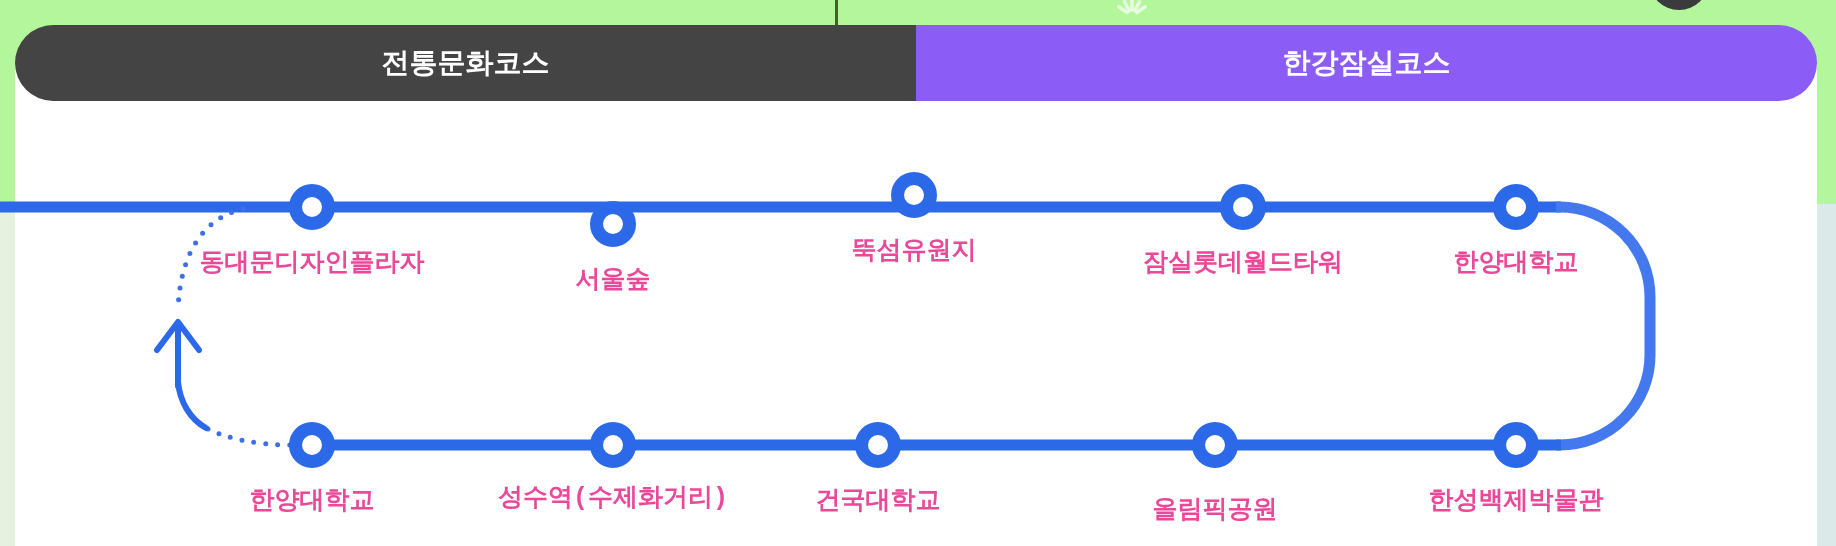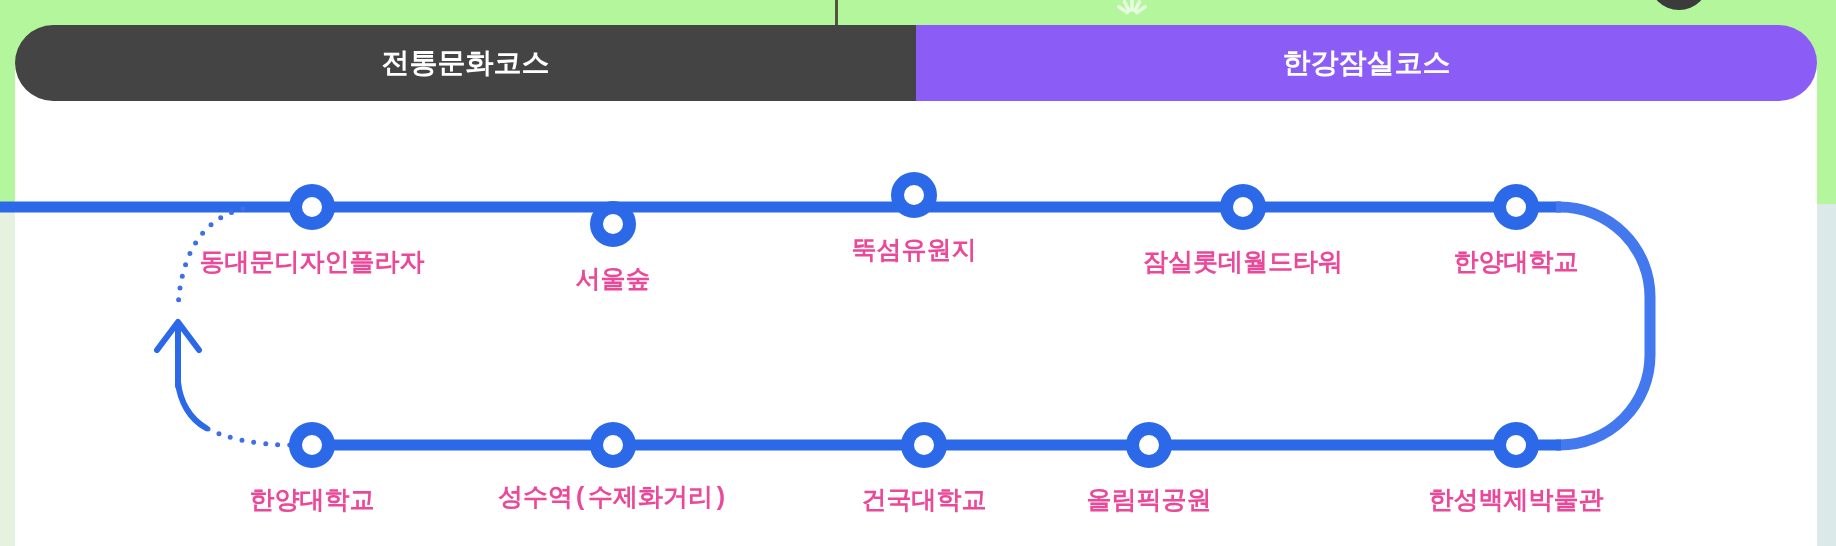--- a/index.html
+++ b/index.html
@@ -131,24 +131,24 @@
 </div>
 
 <div class="stop" style="left:312px;  top:422px;">
   <div class="stop-ring"></div>
   <div class="stop-label">한양대학교</div>
 </div>
 <div class="stop" style="left:613px;  top:422px;font-family:Liberation Mono, monospace;">
   <div class="stop-ring"></div>
   <div class="stop-label">성수역(수제화거리)</div>
 </div>
-<div class="stop" style="left:924px;  top:422px;">
+<div class="stop" style="left:878px;  top:422px;">
   <div class="stop-ring"></div>
   <div class="stop-label">건국대학교</div>
 </div>
-<div class="stop" style="left:1149px; top:422px;">
+<div class="stop" style="left:1215px; top:422px;gap:9px;">
   <div class="stop-ring"></div>
   <div class="stop-label">올림픽공원</div>
 </div>
 <div class="stop" style="left:1516px; top:422px;">
   <div class="stop-ring"></div>
   <div class="stop-label">한성백제박물관</div>
 </div>
 
 </body></html>

